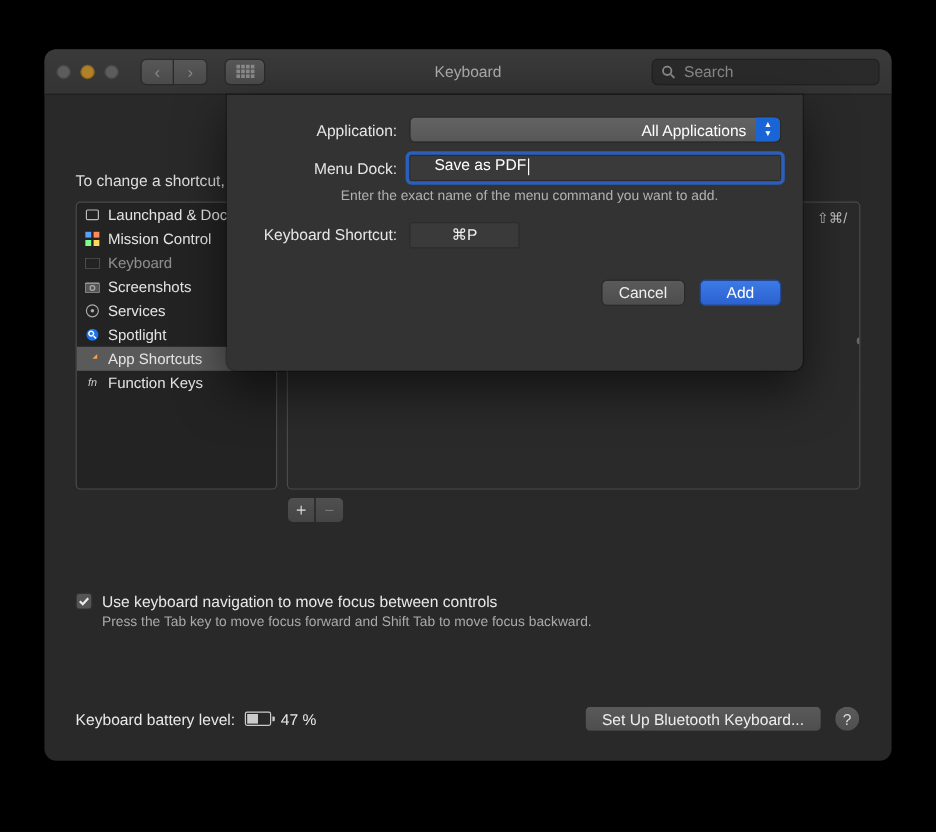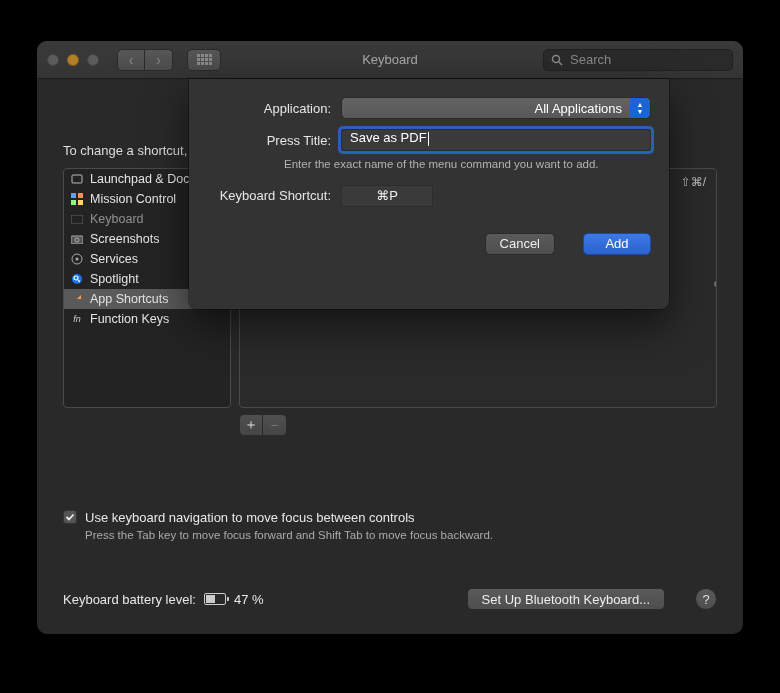--- a/index.html
+++ b/index.html
@@ -79,27 +79,27 @@
   .sb-fn { font-size:9px; color:#ccc; font-style:italic; }
 
   .right-row { display:flex; justify-content:flex-end; padding:6px 10px 0 0; align-items:center; gap:6px; color:#bbb; font-size:12px;}
   
   
   .pm-wrap { display:flex; margin-top:6px; margin-left:176px;}
   .pm { width:24px; height:22px; background:linear-gradient(#4f4f4f,#454545); border:1px solid #2a2a2a; color:#ddd; display:flex; align-items:center; justify-content:center; font-size:14px;}
   .pm.plus{border-radius:5px 0 0 5px;}
   .pm.minus{border-radius:0 5px 5px 0; border-left:none; color:#777;}
 
-  .chk-row { margin-top: 74px; display:flex; align-items:flex-start; gap:8px; }
+  .chk-row { margin-top: 58px; display:flex; align-items:flex-start; gap:8px; }
   .chk { width:14px; height:14px; border-radius:3px; background:#555; border:1px solid #333; display:flex; align-items:center; justify-content:center;}
   .chk svg { display:block; }
   .chk-row .label { font-size:13px; color:#e8e8e8;}
   .chk-hint { margin-left:22px; margin-top:4px; font-size:11.5px; color:#aaa;}
 
-  .footer { position:absolute; left:26px; right:26px; bottom:24px; display:flex; align-items:center;gap:20px; }
+  .footer { position:absolute; left:26px; right:26px; bottom:24px; display:flex; align-items:center; }
   .battery { display:flex; align-items:center; gap:8px; color:#e8e8e8; font-size:13px;}
   .batt-ico { position:relative; width:22px; height:12px; border:1.5px solid #ccc; border-radius:2px;}
   .batt-ico::after{content:"";position:absolute;right:-4px;top:3px;width:2px;height:4px;background:#ccc;border-radius:0 1px 1px 0;}
   .batt-ico .fill{position:absolute;left:1px;top:1px;bottom:1px;width:45%;background:#ccc;}
   .footer .spacer{flex:1;}
   .btn { height:22px; padding:0 14px; border-radius:5px; border:1px solid #2a2a2a; background:linear-gradient(#5a5a5a,#4e4e4e); color:#eee; font-size:13px; display:flex; align-items:center;}
   .help-btn { width:22px; height:22px; border-radius:50%; background:linear-gradient(#5a5a5a,#4e4e4e); border:1px solid #2a2a2a; color:#ddd; display:flex;align-items:center;justify-content:center; margin-left:10px; font-size:13px;}
 
   
   .sheet {
@@ -126,29 +126,29 @@
     background:#1a65d6;
     border-radius:0 5px 5px 0;
     display:flex; flex-direction:column; align-items:center; justify-content:center; gap:1px;
   }
   .select .caps span{font-size:7px;color:#fff;line-height:6px;}
   .textinput {
     flex:1; height:22px; border-radius:2px;
     background:#3a3a3a;
     border:1px solid #2c2c2c;
     box-shadow: 0 0 0 3px #2b5fb9;
-    color:#fff; padding:0 8px; font-size:13px;
+    color:#fff; padding:0 20px; font-size:13px;
   }
   .hint{ font-size:11.5px; color:#b2b2b2; margin-left:77px; line-height:1.35; margin-top:-4px; margin-bottom:12px;}
   .ks-field {
     width:92px; height:22px; text-align:center; border-radius:2px;
     background:#3a3a3a; border:1px solid #2c2c2c; color:#eee; font-size:13px;
     display:flex;align-items:center;justify-content:center;
   }
-  .sheet-buttons { display:flex; justify-content:flex-end; gap:28px; margin-top:26px;}
+  .sheet-buttons { display:flex; justify-content:flex-end; gap:12px; margin-top:26px;}
   .sheet-buttons .btn.primary{ background:linear-gradient(#3d7ae6,#2a62d0); border:1px solid #1d4aa0; color:#fff; min-width:68px; justify-content:center;}
   .sheet-buttons .btn.cancel{ min-width:68px; justify-content:center;}
 </style>
 </head>
 <body>
 
 <div class="window">
 
   <div class="titlebar">
     <div class="traffic">
@@ -312,21 +312,21 @@
       <div class="lbl">Application:</div>
       <div class="select">
         <span>All Applications</span>
         <div class="caps">
             <span>▲</span>
             <span>▼</span>
           </div>
       </div>
     </div>
     <div class="form-row">
-      <div class="lbl">Press Title:</div>
+      <div class="lbl">Menu Dock:</div>
       <div class="textinput">
         <span>Save as PDF</span><span style="border-left:1px solid #fff;display:inline-block;height:14px;vertical-align:middle;margin-left:1px;"></span>
       </div>
     </div>
     <div class="hint">Enter the exact name of the menu command you want to add.</div>
     <div class="form-row">
       <div class="lbl">Keyboard Shortcut:</div>
       <div class="ks-field">
         <span>⌘P</span>
       </div>

